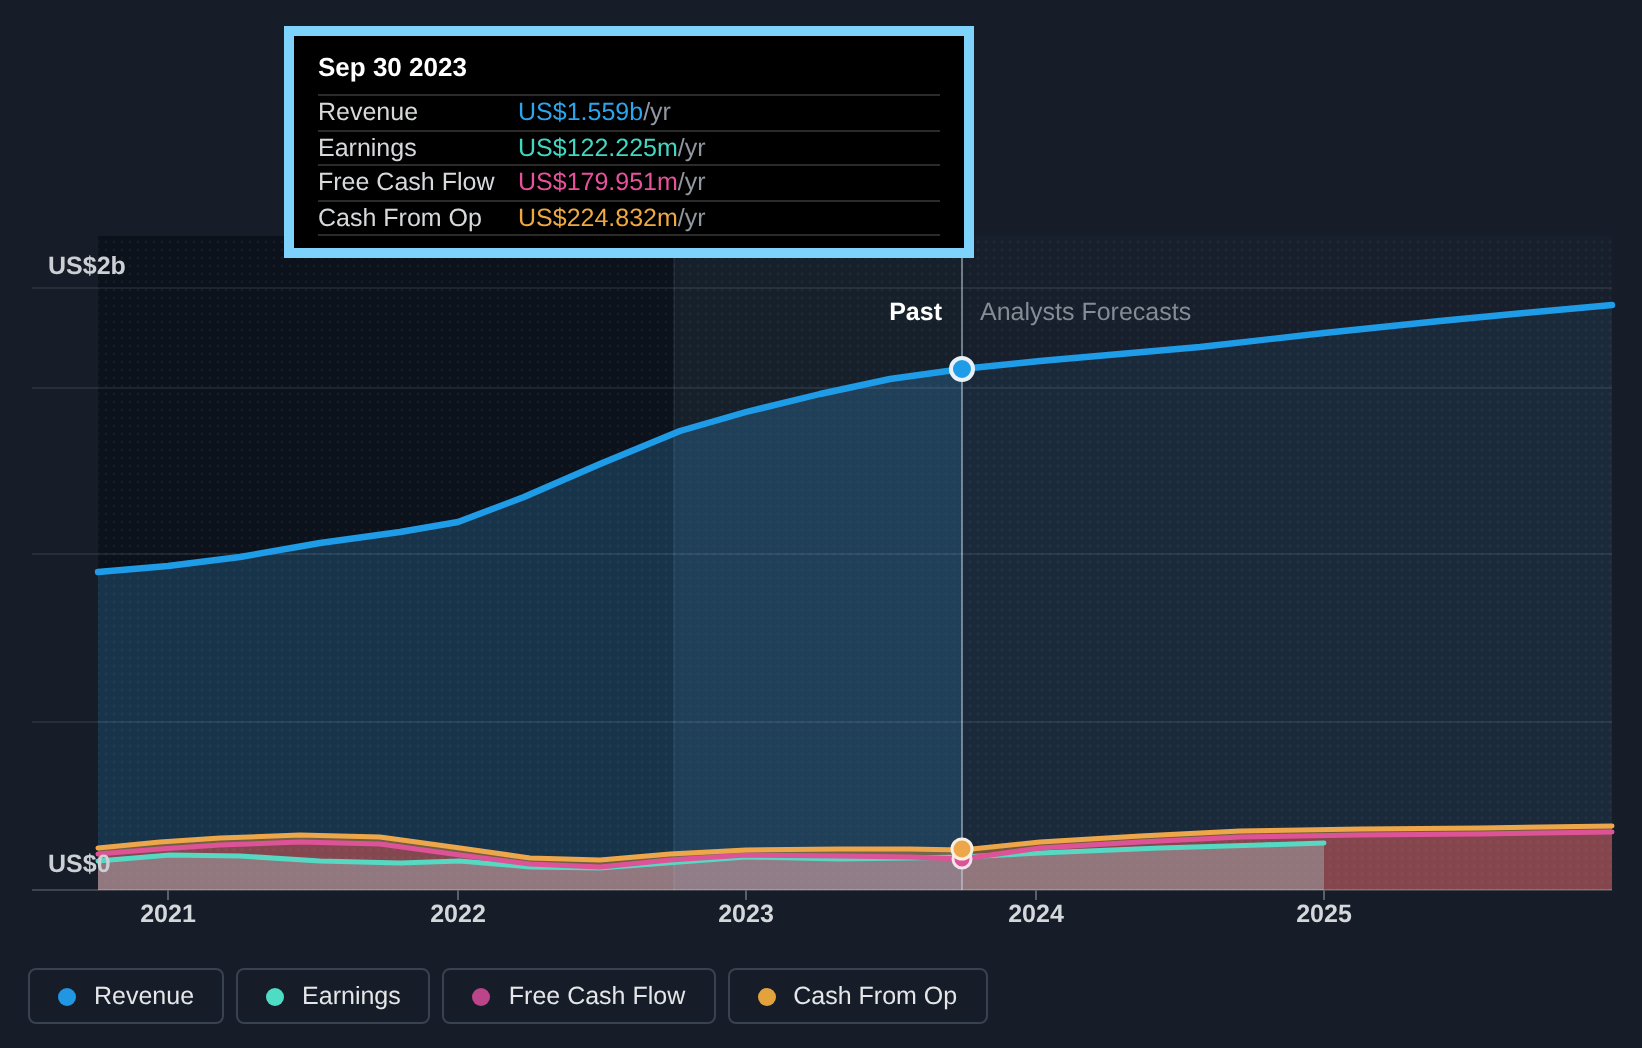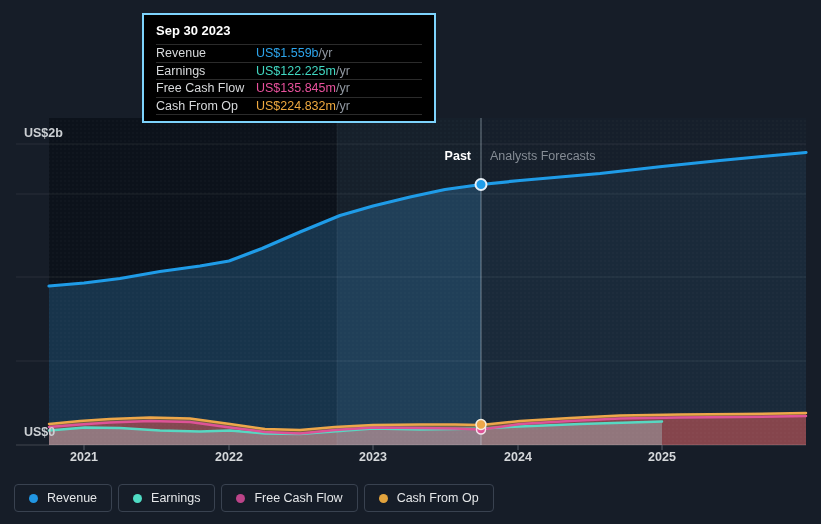--- a/index.html
+++ b/index.html
@@ -15,22 +15,22 @@
     --grid:rgba(255,255,255,0.08);
   }
   *{box-sizing:border-box;margin:0;padding:0}
   html,body{width:821px;height:524px;overflow:hidden}
   body{background:var(--bg);font-family:"Liberation Sans",sans-serif;position:relative}
   .stage{position:absolute;inset:0}
   svg text{font-family:"Liberation Sans",sans-serif}
 
   
   .tooltip{
-    position:absolute;left:142px;top:13px;width:294px;
-    background:#000;border:2px solid #7dd3fc;
+    position:absolute;left:142px;top:13px;width:345px;
+    background:#000;border:5px solid #7dd3fc;
     padding:5px 12px 6px 12px;z-index:5;
   }
   .tooltip .tt-title{
     color:#fff;font-size:13px;font-weight:bold;
     padding:3px 0 6px 0;
   }
   .tt-row{
     display:flex;align-items:center;
     border-top:1px solid #2b2b2b;
     height:17.5px;font-size:12.5px;
@@ -141,21 +141,21 @@
       <span class="tt-value v-revenue">US$1.559b</span>
       <span class="tt-unit">/yr</span>
     </div>
     <div class="tt-row">
       <span class="tt-label">Earnings</span>
       <span class="tt-value v-earnings">US$122.225m</span>
       <span class="tt-unit">/yr</span>
     </div>
     <div class="tt-row">
       <span class="tt-label">Free Cash Flow</span>
-      <span class="tt-value v-fcf">US$135.845m</span>
+      <span class="tt-value v-fcf">US$179.951m</span>
       <span class="tt-unit">/yr</span>
     </div>
     <div class="tt-row">
       <span class="tt-label">Cash From Op</span>
       <span class="tt-value v-cashop">US$224.832m</span>
       <span class="tt-unit">/yr</span>
     </div>
   </div>
 
   

